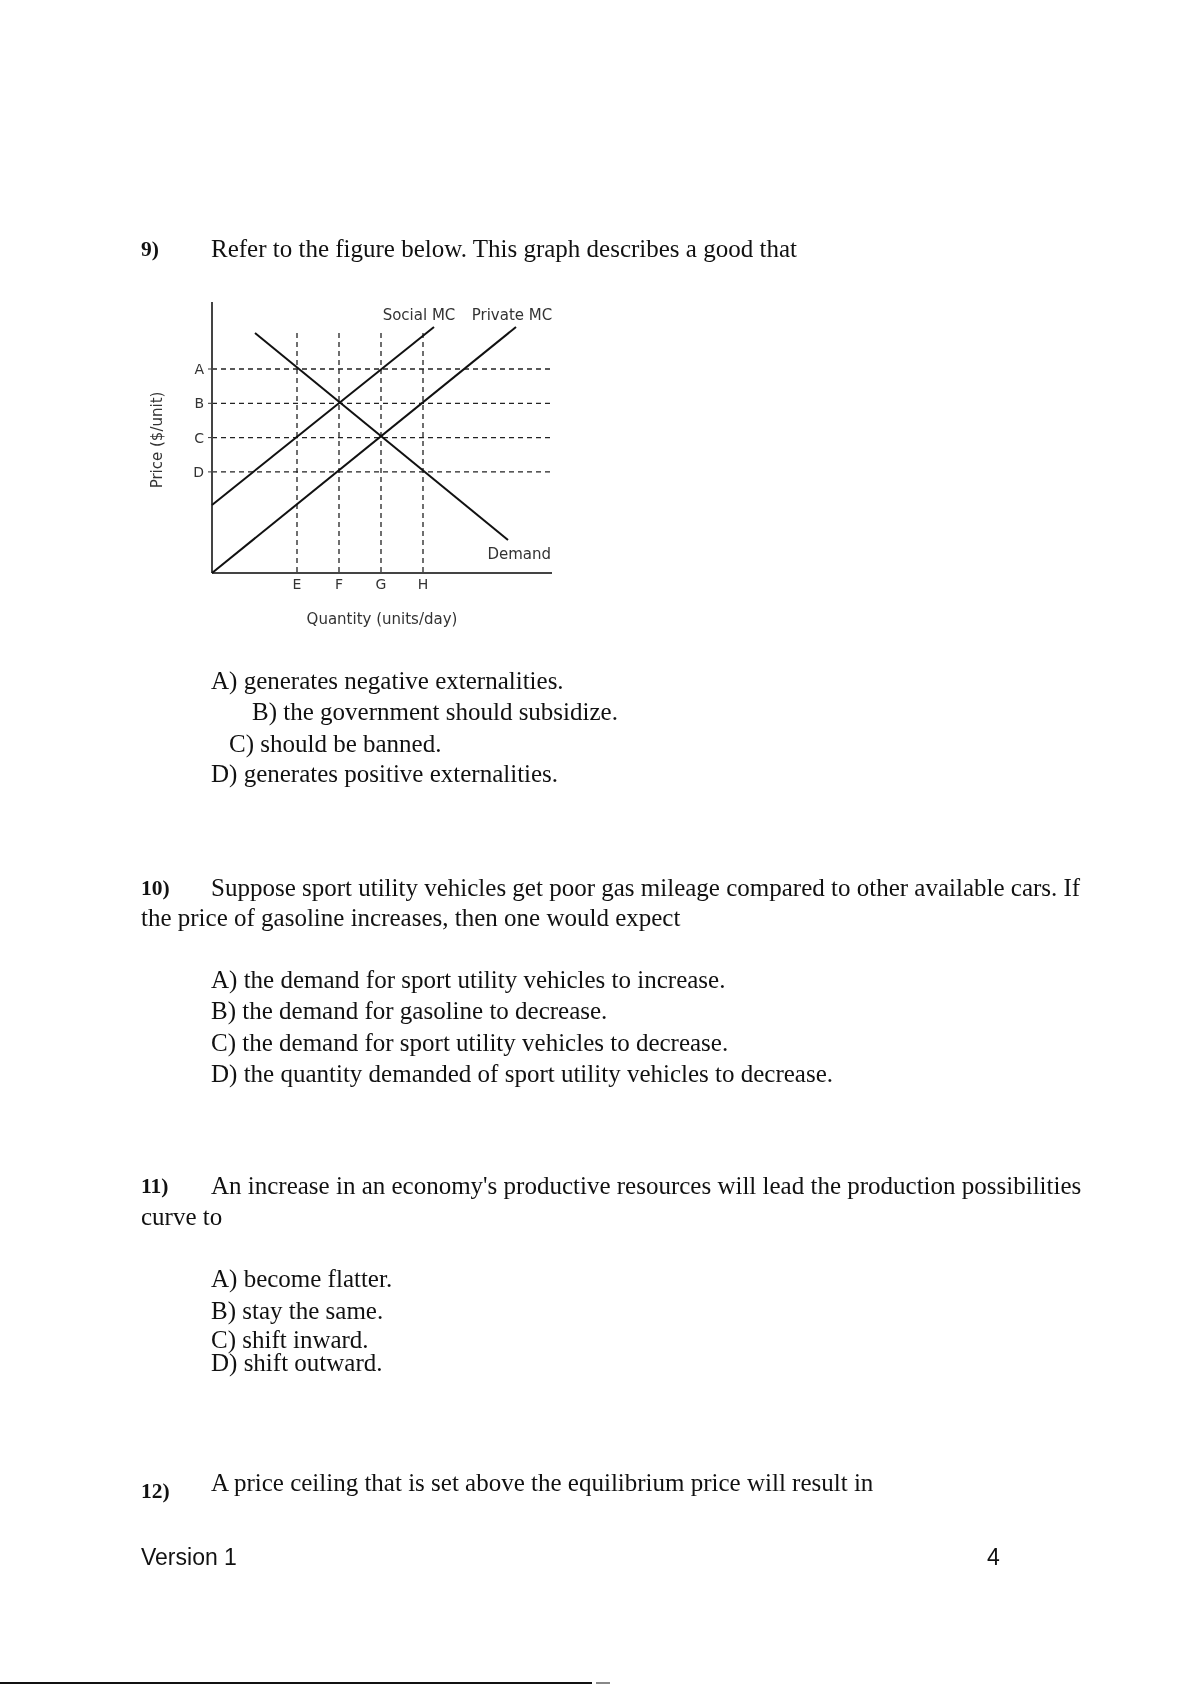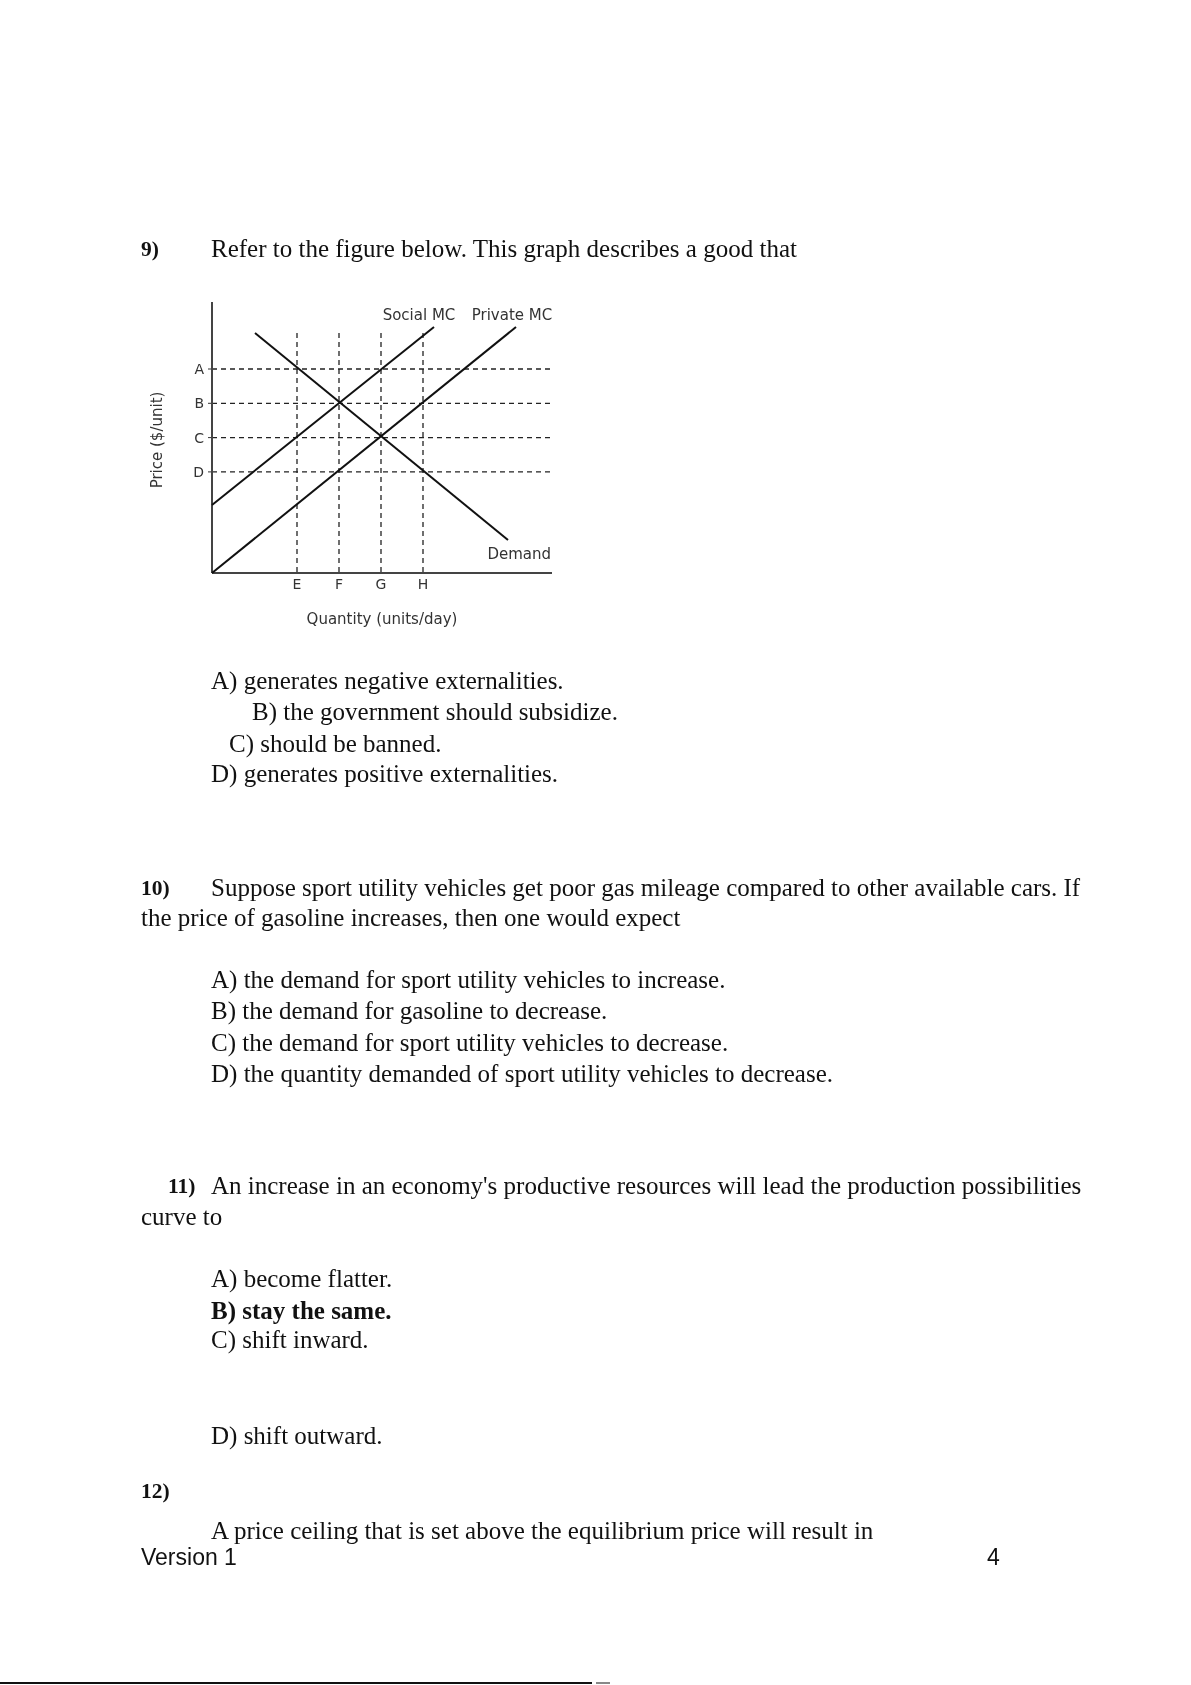--- a/index.html
+++ b/index.html
@@ -72,31 +72,31 @@
   <span class="qnum" style="left:141px; top:875px;">10)</span>
   <span class="line" style="left:211px; top:875px;">Suppose sport utility vehicles get poor gas mileage compared to other available cars. If</span>
   <span class="line" style="left:141px; top:905px;">the price of gasoline increases, then one would expect</span>
   <span class="line" style="left:211px; top:967px;">A) the demand for sport utility vehicles to increase.</span>
   <span class="line" style="left:211px; top:998px;">B) the demand for gasoline to decrease.</span>
   <span class="line" style="left:211px; top:1030px;">C) the demand for sport utility vehicles to decrease.</span>
   <span class="line" style="left:211px; top:1061px;">D) the quantity demanded of sport utility vehicles to decrease.</span>
 </div>
 
 <div>
-  <span class="qnum" style="left:141px; top:1173px;margin-left:27px;">11)</span>
+  <span class="qnum" style="left:141px; top:1173px;">11)</span>
   <span class="line" style="left:211px; top:1173px;">An increase in an economy's productive resources will lead the production possibilities</span>
   <span class="line" style="left:141px; top:1204px;">curve to</span>
   <span class="line" style="left:211px; top:1266px;">A) become flatter.</span>
-  <span class="line" style="left:211px; top:1298px;font-weight:bold;">B) stay the same.</span>
+  <span class="line" style="left:211px; top:1298px;">B) stay the same.</span>
   <span class="line" style="left:211px; top:1327px;">C) shift inward.</span>
-  <span class="line" style="left:211px; top:1423px;text-align:center;">D) shift outward.</span>
+  <span class="line" style="left:211px; top:1350px;text-align:center;">D) shift outward.</span>
 </div>
 
 <div>
   <span class="qnum" style="left:141px; top:1470px;margin-top:8px;">12)</span>
-  <span class="line" style="left:211px; top:1470px;margin-top:48px;">A price ceiling that is set above the equilibrium price will result in</span>
+  <span class="line" style="left:211px; top:1470px;">A price ceiling that is set above the equilibrium price will result in</span>
 </div>
 
 <span class="footer" style="left:141px; top:1545px;">Version 1</span>
 <span class="footer" style="left:987px; top:1545px;">4</span>
 
 <div class="bottom-rule"></div>
 <div class="bottom-dash"></div>
 
 </body></html>

